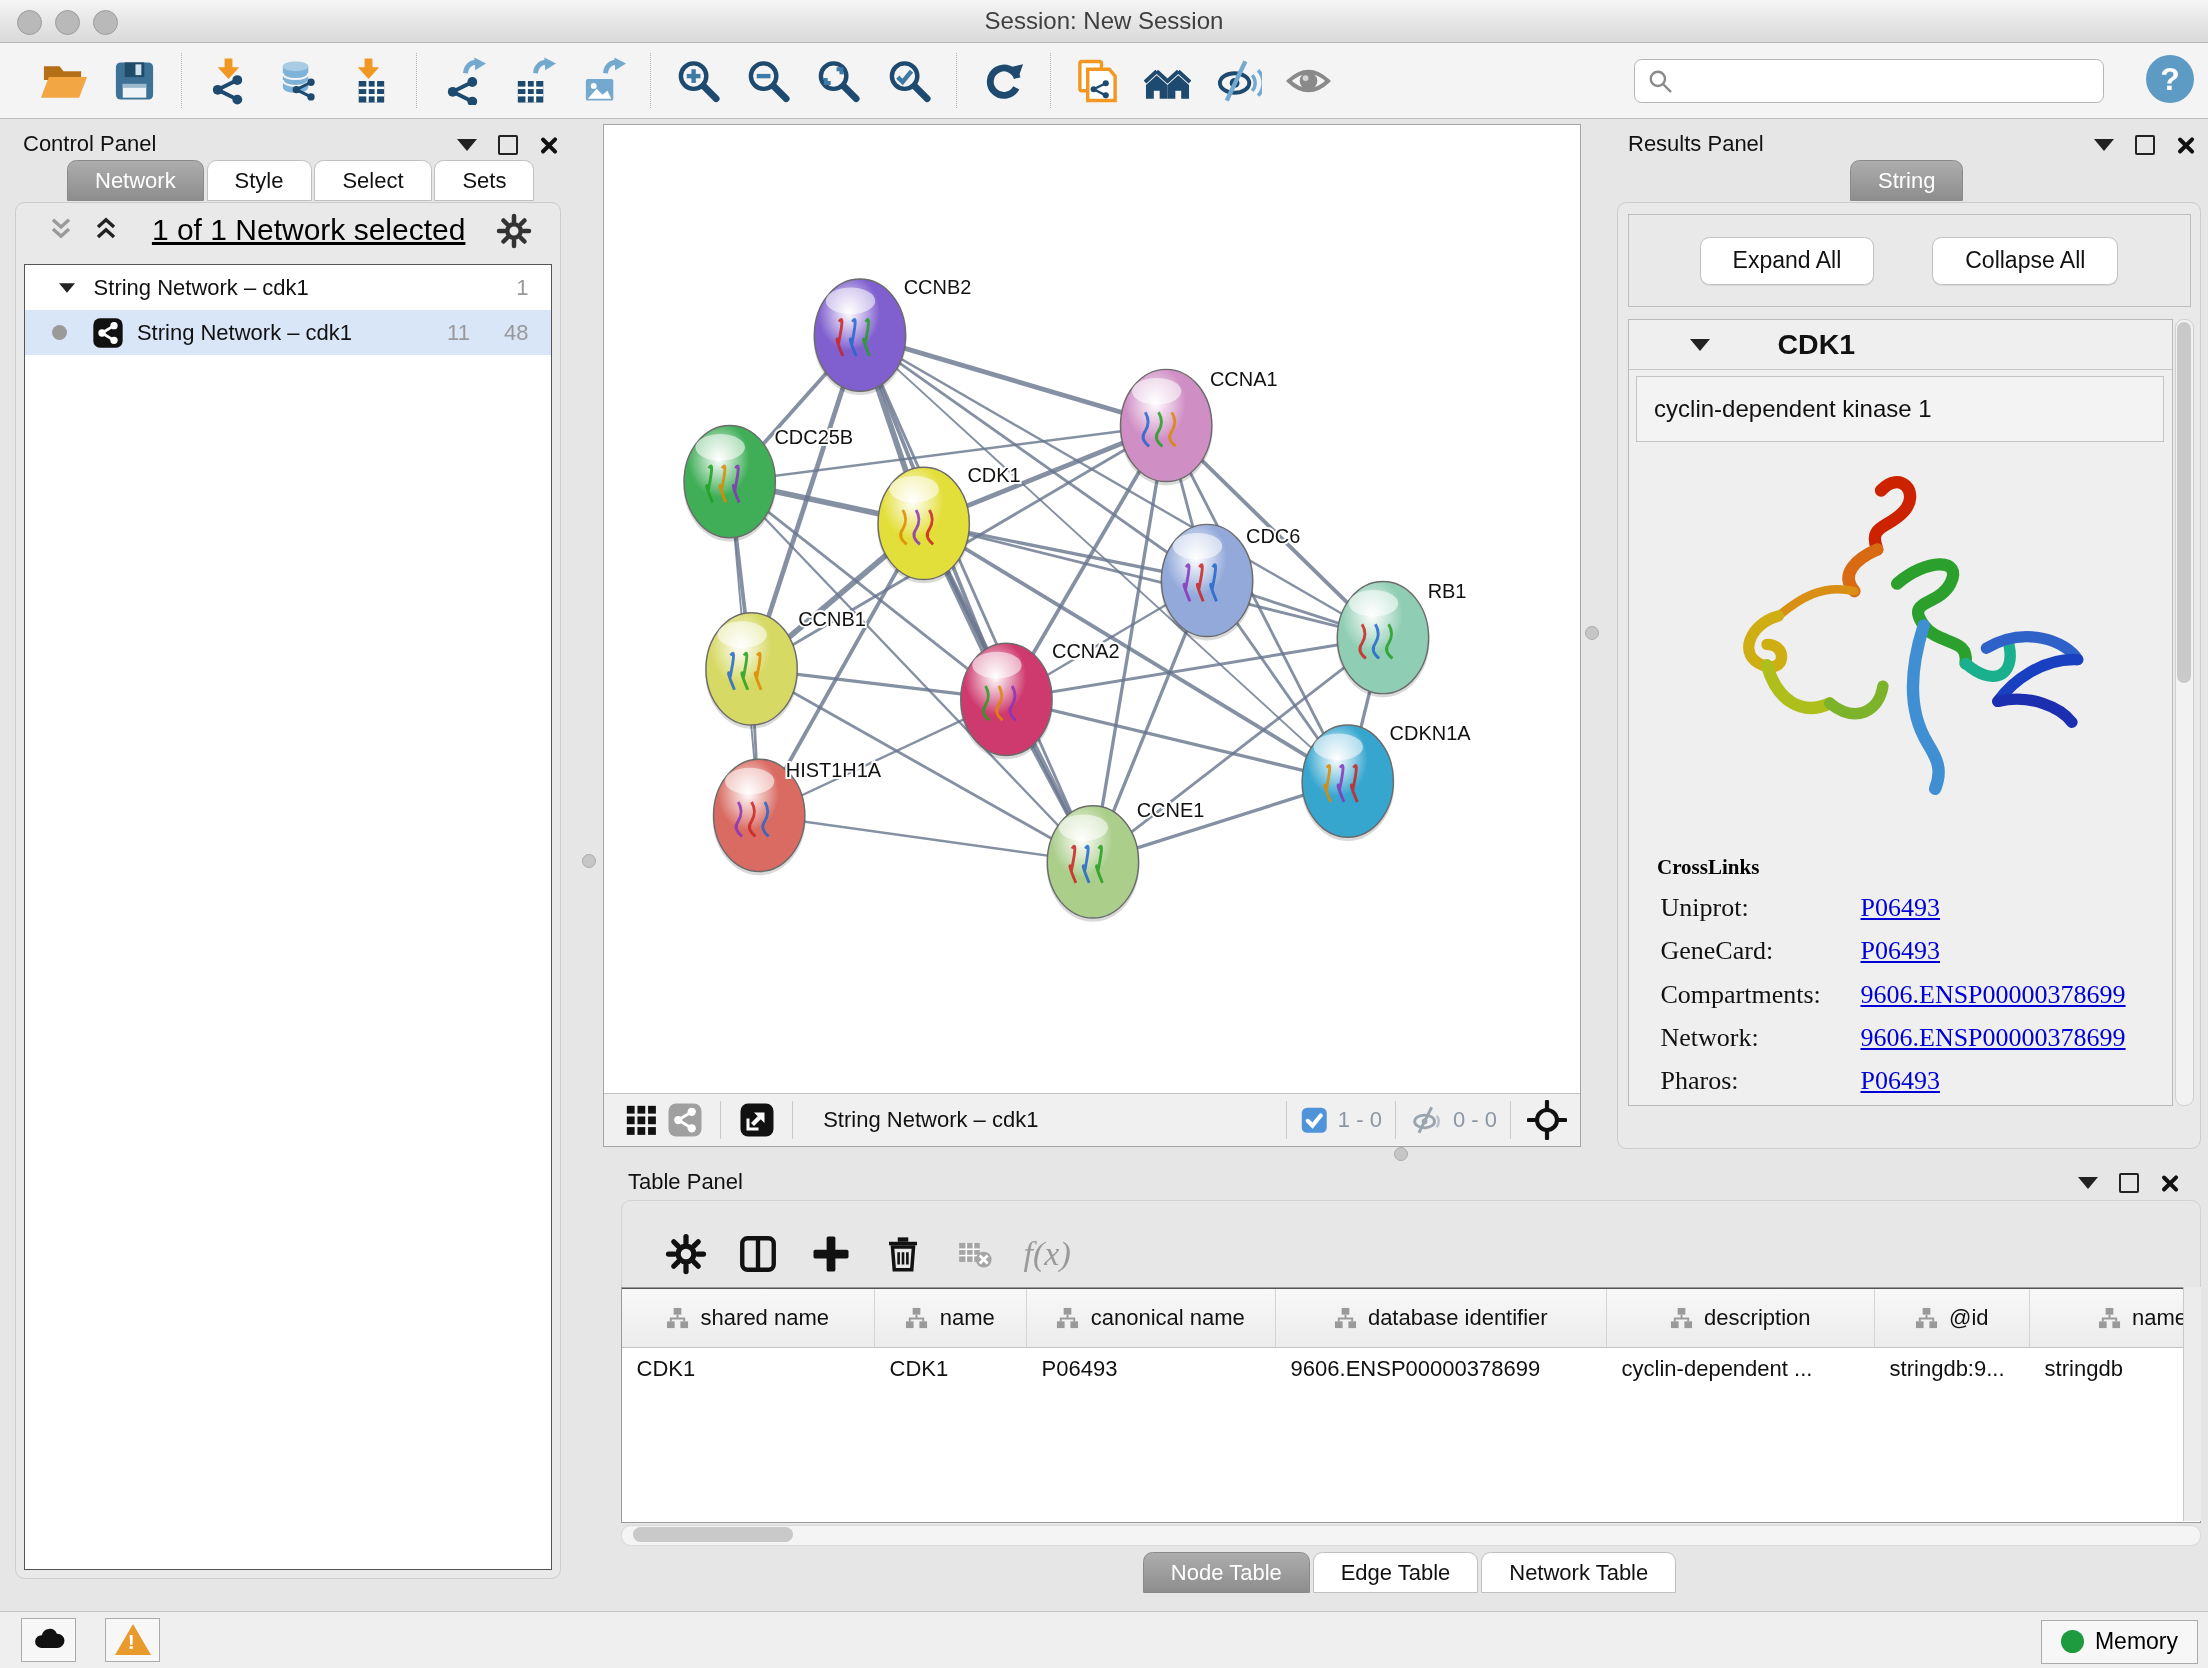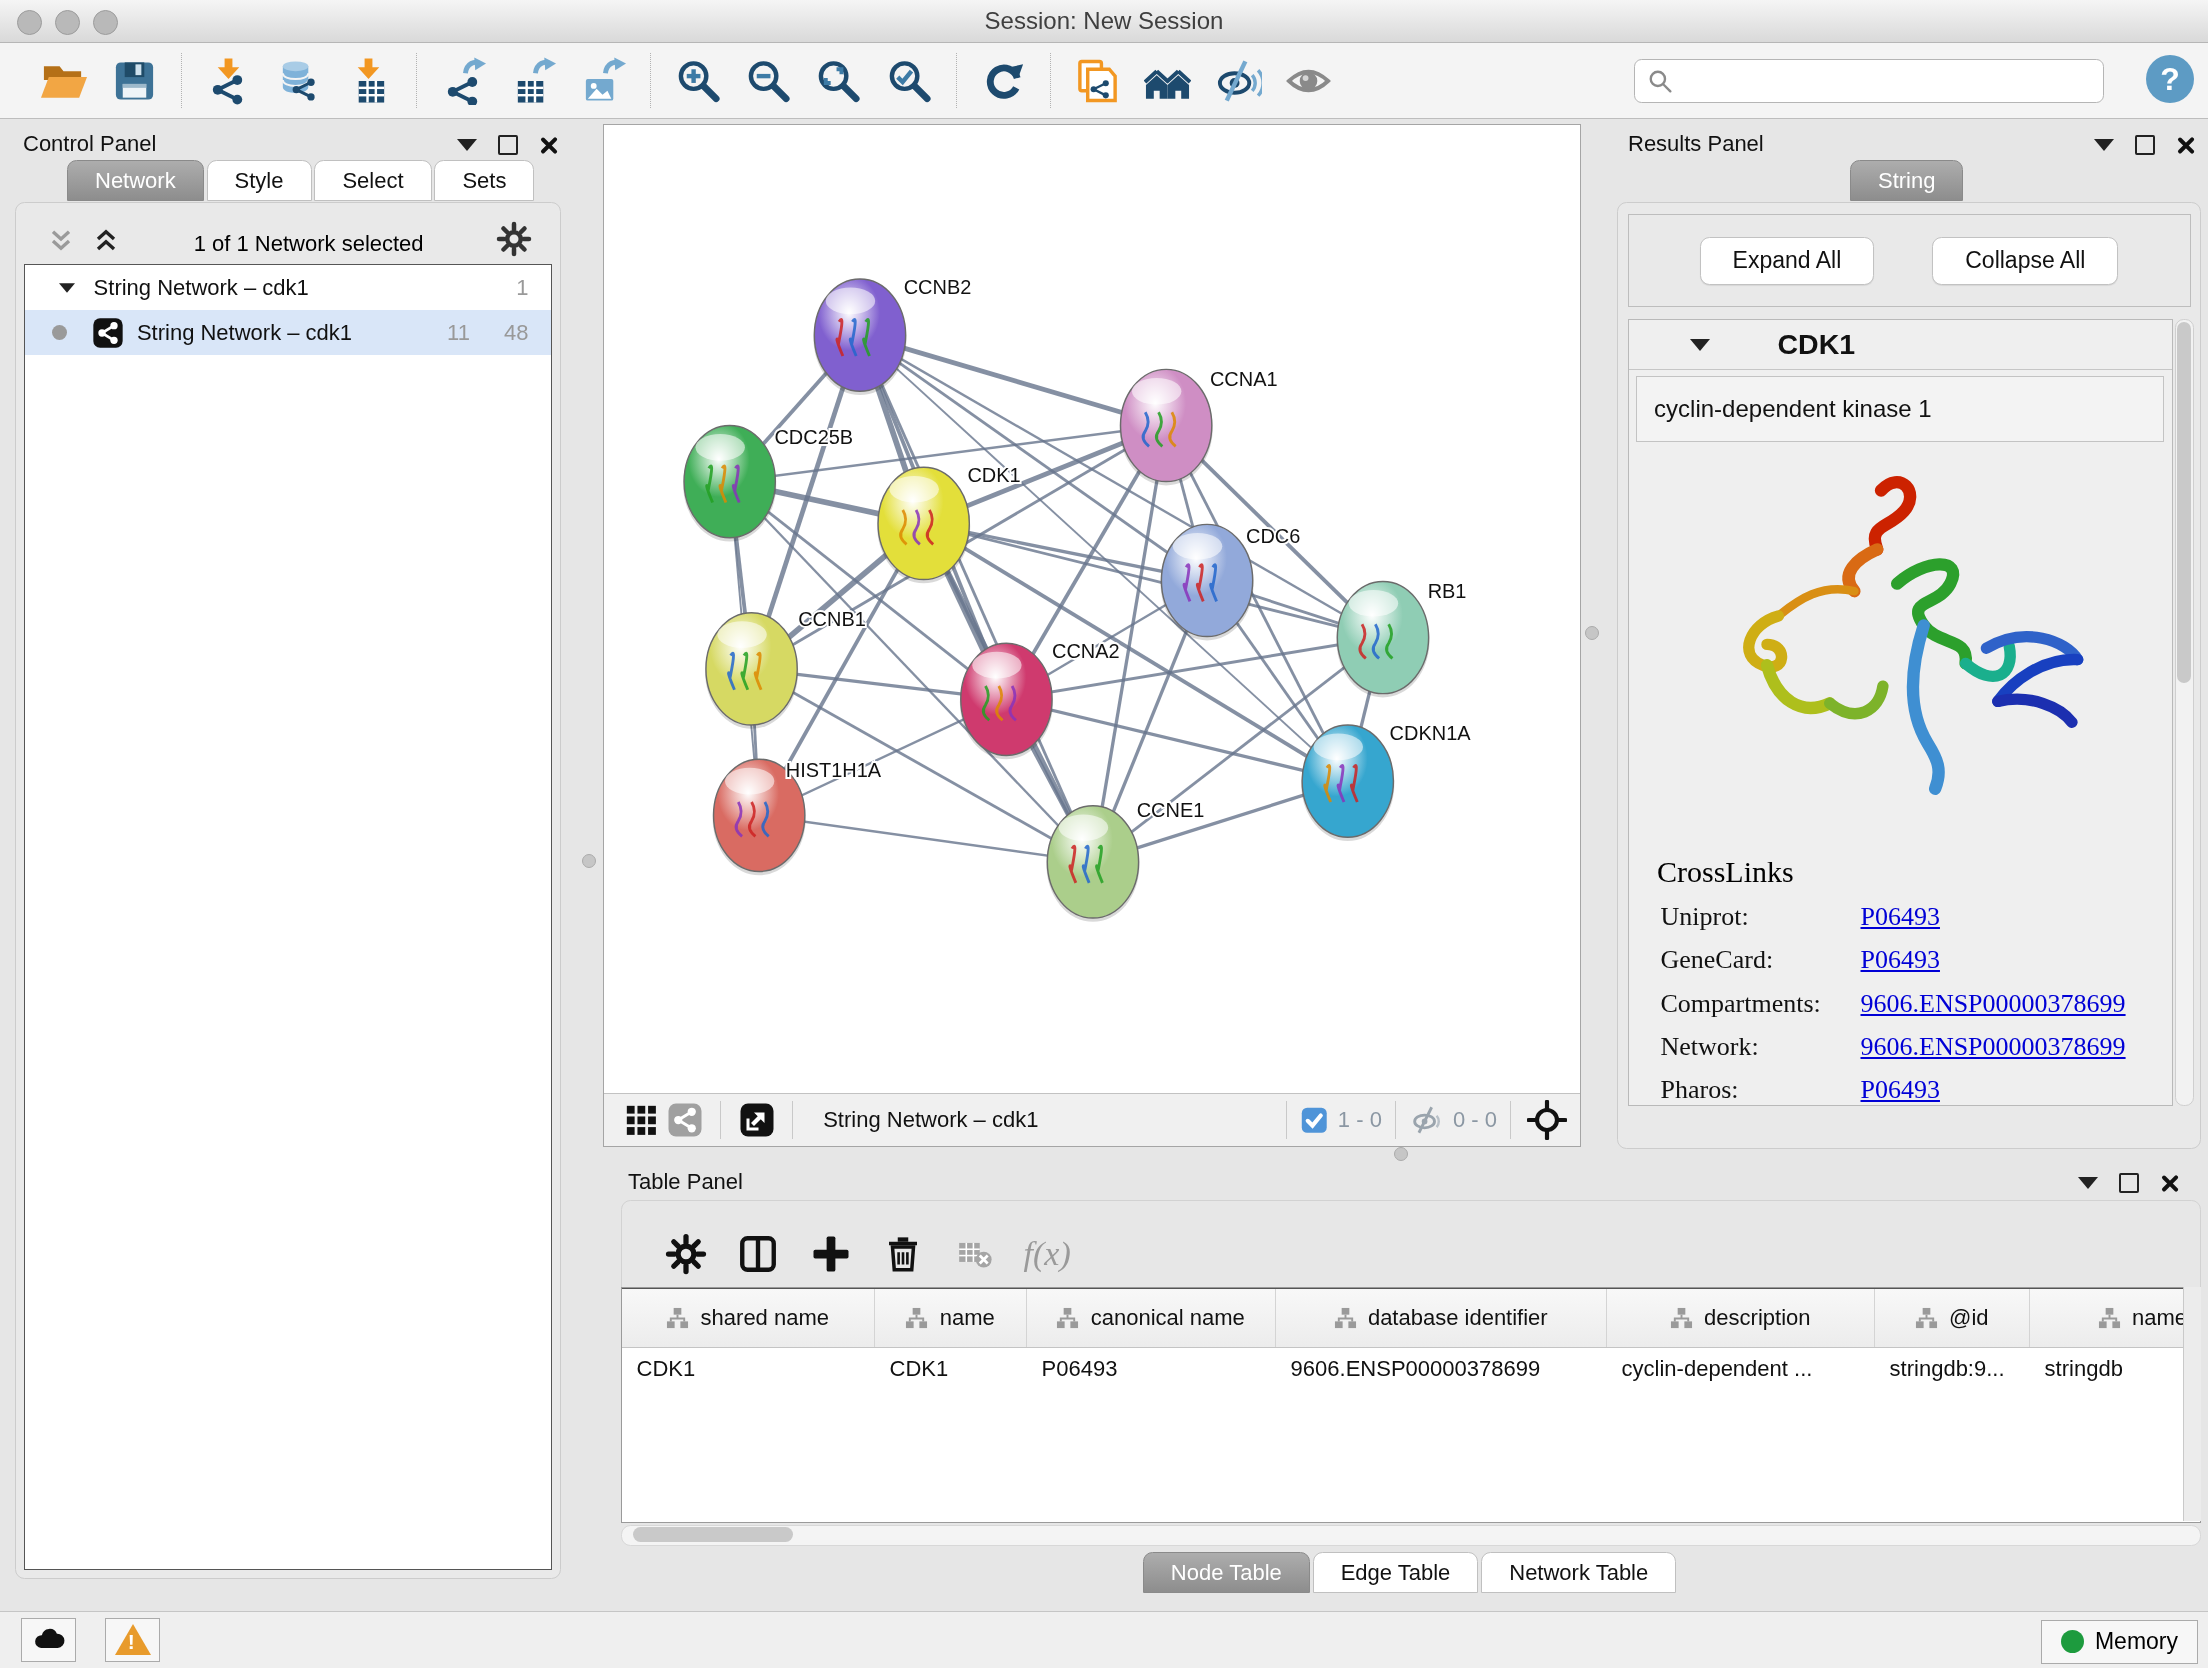--- a/index.html
+++ b/index.html
@@ -31,21 +31,21 @@
   .sq{width:16px;height:16px;border:2.4px solid #222;border-radius:1.9px;}
   .xicon{position:relative;width:18px;height:18px;}
   .xicon::before,.xicon::after{content:"";position:absolute;left:7.6px;top:-1px;width:4.3px;height:21px;
     background:#111;border-radius:1.9px;}
   .xicon::before{transform:rotate(45deg);} .xicon::after{transform:rotate(-45deg);}
   .tab{display:inline-block;padding:6.7px 27px;font-size:22px;background:#fff;color:#111;
     border:1px solid #c0c0c0;border-radius:9.5px 9.5px 0 0;margin-right:2.9px;position:relative;z-index:2;cursor:pointer;}
   .tab.selected{background:linear-gradient(#adadad,#8d8d8d);color:#fff;border-color:#8a8a8a;}
   .graybox{position:absolute;background:#e9e9e9;border:1px solid #cccccc;border-radius:9.5px;}
   
-  .selbar{position:absolute;left:28.5px;top:9.5px;right:28.5px;height:44px;display:flex;align-items:flex-end;font-size:22px;}
+  .selbar{position:absolute;left:28.5px;top:9.5px;right:28.5px;height:44px;display:flex;align-items:flex-start;font-size:30px;text-decoration:underline;}
   .treebox{position:absolute;left:7.6px;top:61px;right:7.6px;bottom:7.6px;background:#fff;border:1.9px solid #555;}
   .trow{height:45px;display:flex;align-items:center;font-size:22px;color:#111;}
   .trow .cnt{color:#999;margin-left:auto;}
   .trow.selected{background:#d9e6f8;}
   
   .netpanel{position:absolute;left:603px;top:124px;width:978px;height:1023px;background:#fff;
     border:1px solid #a5a5a5;box-sizing:border-box;}
   .netfooter{position:absolute;left:0;bottom:0;width:100%;height:53px;background:#f0f0f0;
     border-top:1px solid #c2c2c2;display:flex;align-items:center;box-sizing:border-box;}
   .nfsep{height:38px;border-left:1px solid #c9c9c9;margin:0 13.3px;}
@@ -646,21 +646,21 @@
         <path d="M85 214c10 36 36 54 66 40" stroke="#aebf1c" stroke-width="13"></path>
         <path d="M151 254c28 22 52 8 56-18" stroke="#7db32a" stroke-width="12"></path>
         <path d="M222 128c30-26 70-28 56 0-12 24-48 16-28 44 16 22 48 12 44 40" stroke="#2ca02c" stroke-width="13"></path>
         <path d="M294 212c30 26 52 12 46-18" stroke="#1aaf8d" stroke-width="12"></path>
         <path d="M250 172c-14 44-18 88 4 124 10 16 16 28 8 48" stroke="#3f8fd2" stroke-width="13"></path>
         <path d="M316 196c40-24 84-8 96 12" stroke="#2f62c9" stroke-width="12"></path>
         <path d="M412 208c-36-2-68 22-84 44" stroke="#1840c0" stroke-width="12"></path>
         <path d="M328 252c34-8 66 6 78 22" stroke="#1c2fb0" stroke-width="12"></path>
       </g>
     </svg>
-    <div class="serif" style="font-weight:normal;font-size:30px;margin:9.5px 0 1.9px 28.5px">CrossLinks</div>
+    <div class="serif" style="font-weight:bold;font-size:21px;margin:9.5px 0 1.9px 28.5px">CrossLinks</div>
     <div id="xlinks" class="serif">
         <div class="xlrow">
           <span class="lbl">Uniprot:</span>
           <a>P06493</a>
         </div>
         <div class="xlrow">
           <span class="lbl">GeneCard:</span>
           <a>P06493</a>
         </div>
         <div class="xlrow">

